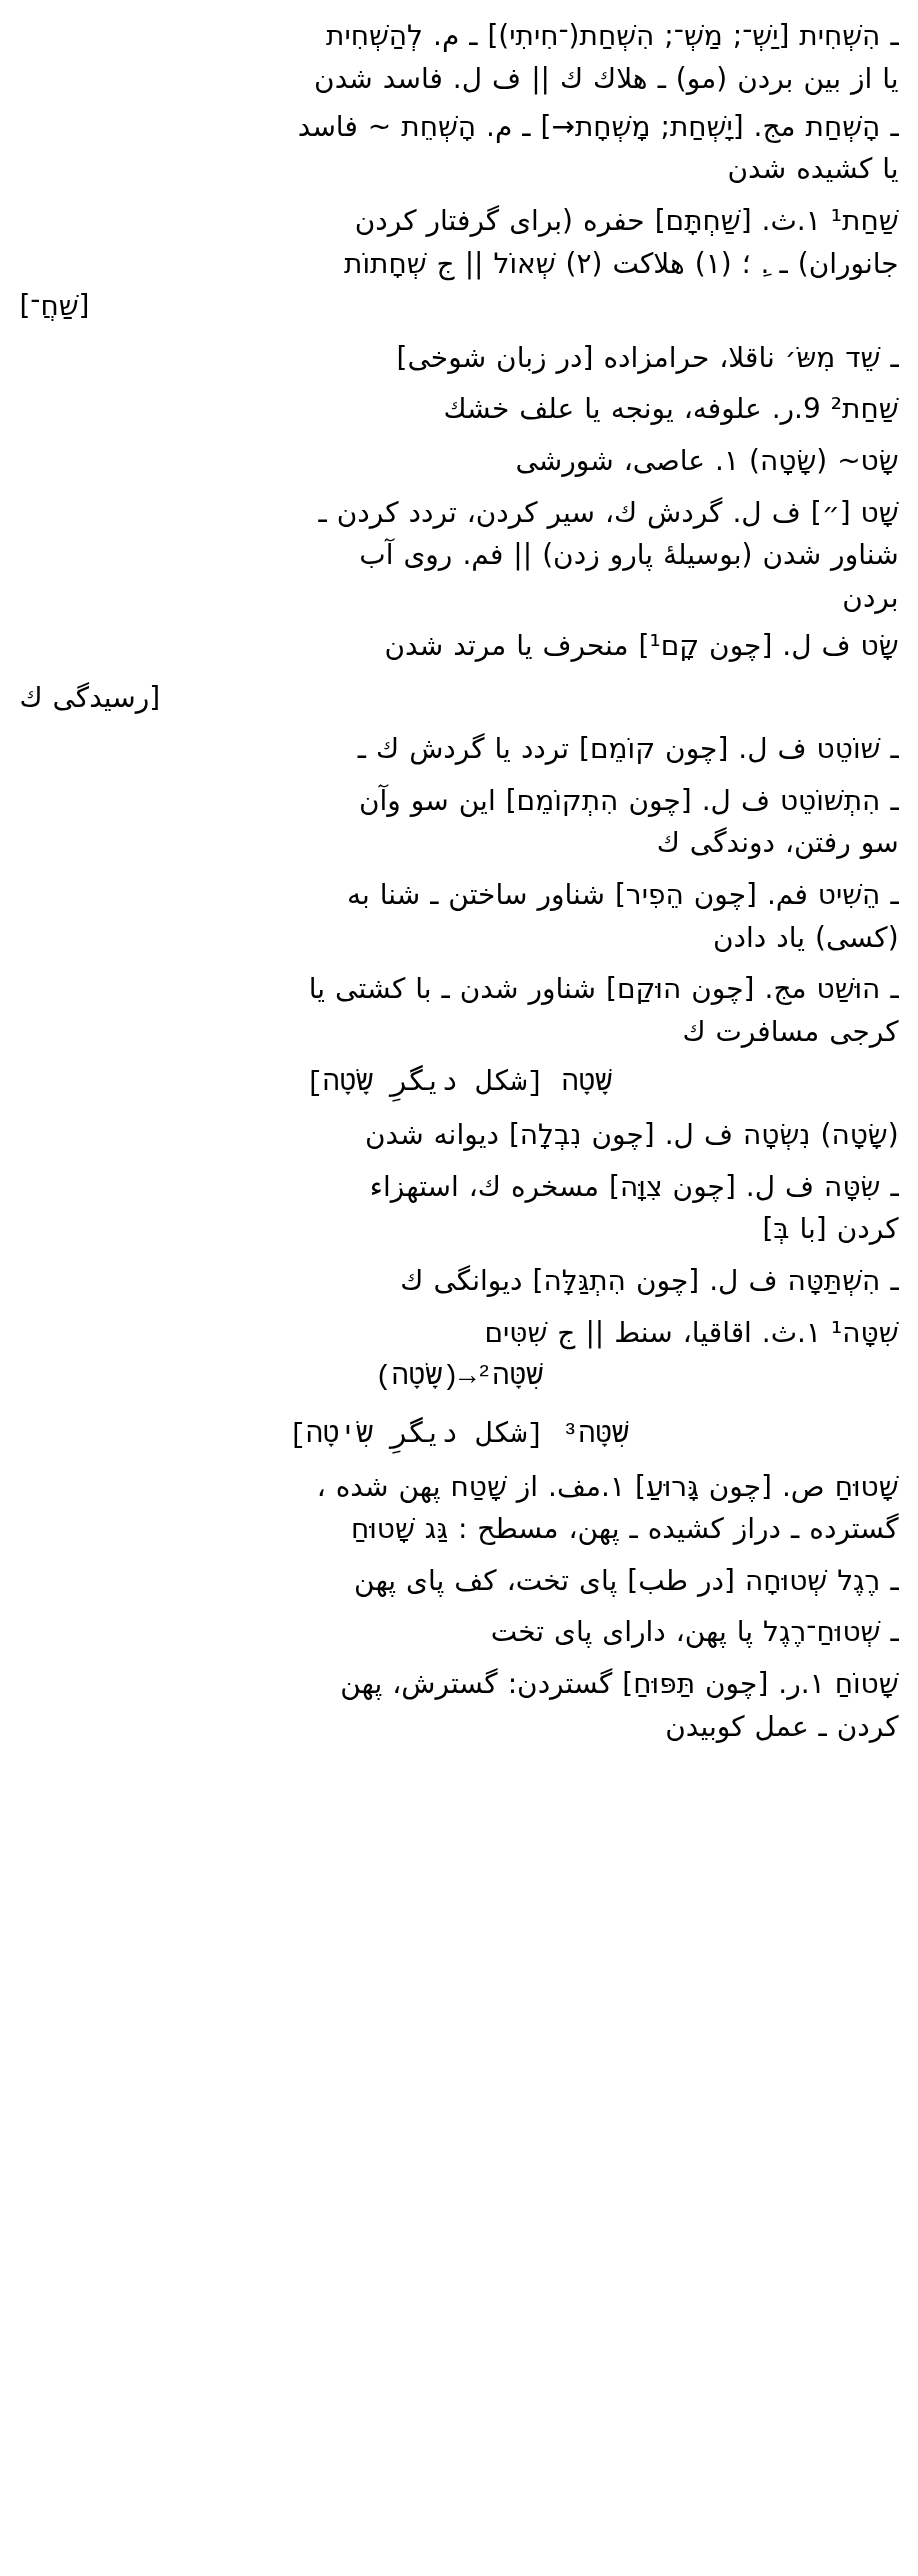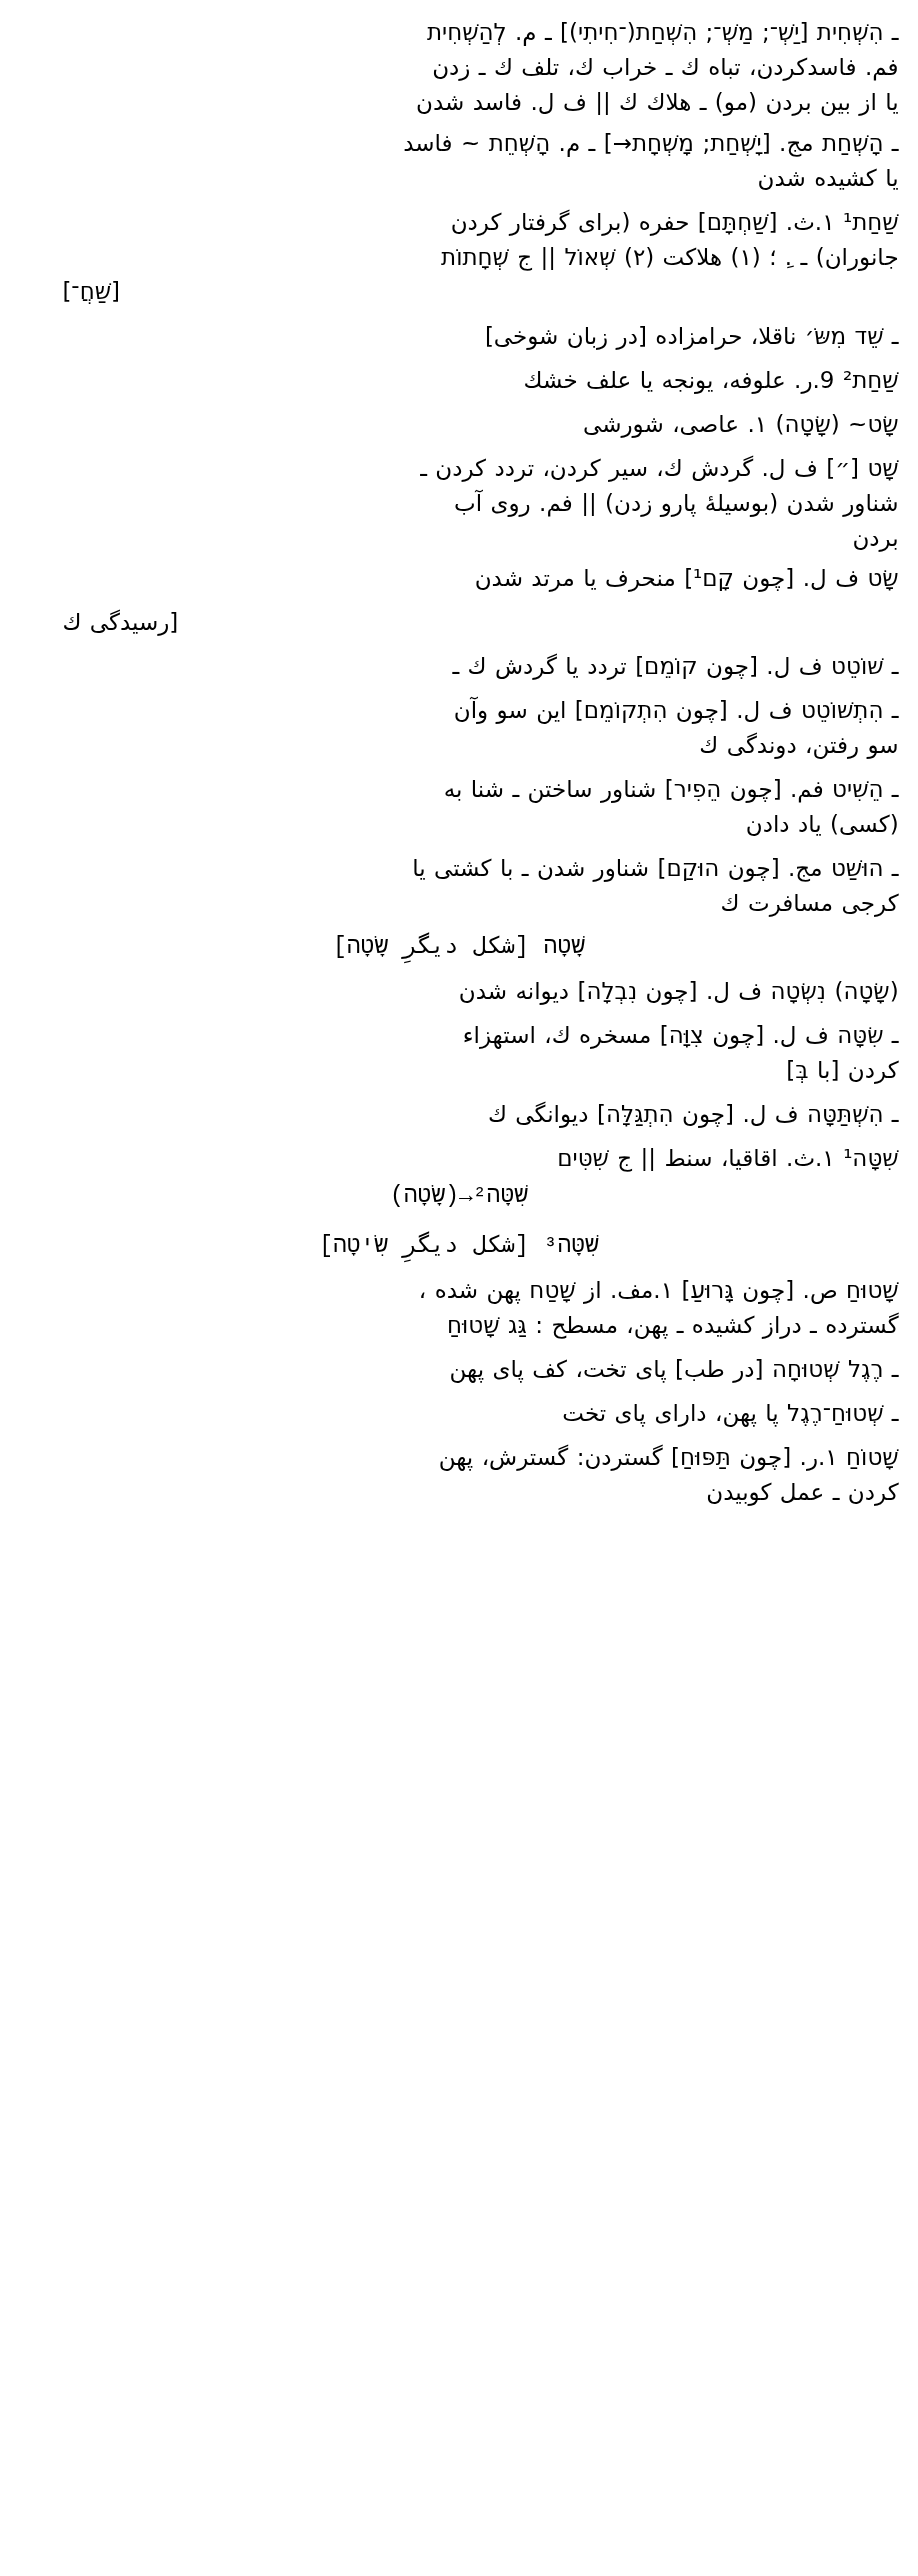--- a/index.html
+++ b/index.html
@@ -17,49 +17,47 @@
     min-height: 2576px;
     box-sizing: border-box;
     padding: 15px 19.4px 11.4px 19.4px;
     direction: rtl;
     text-align: right;
   }
   .entry {
     direction: rtl;
     text-align: right;
     unicode-bidi: plaintext;
-    font-size: 23px;
+    font-size: 28px;
     line-height: 1.52;
     margin: 0 0 5.7px 0;
     padding: 0;
     word-spacing: 1.1px;
   }
   .entry.tight {
     margin-bottom: 2.3px;
   }
   .entry.gap-sm { margin-bottom: 9.1px; }
   .entry.gap-md { margin-bottom: 15px; }
   .centered {
     text-align: center;
     font-family: Liberation Mono, monospace;
   }
   .ltr-left {
     text-align: left;
-    margin-left: 43px;
   }
   .blk { display: block; }
 </style>
 </head>
 <body>
 
 <div class="page">
 
   <div class="entry">
     <span class="blk">ـ הִשְׁחִית [יַשְׁ־; מַשְׁ־; הִשְׁחַת(־חִיתִי)] ـ م.  לְהַשְׁחִית</span>
-    <span class="blk">فم.  فاسدكردن، تباه ك ـ خراب ك، تلف ك ـ زدن</span>
     <span class="blk">يا از بين بردن (مو) ـ هلاك ك || ف ل.  فاسد شدن</span>
   </div>
 
   <div class="entry gap-sm">
     <span class="blk">ـ הָשְׁחַת مج.  [יָשְׁחַת; מָשְׁחָת→] ـ م.  הָשְׁחֵת ~ فاسد</span>
     <span class="blk">يا كشيده شدن</span>
   </div>
 
   <div class="entry gap-sm">
     <span class="blk">שַׁחַת¹ ١.ث.  [שַׁחְתָּם] حفره (براى گرفتار كردن</span>

